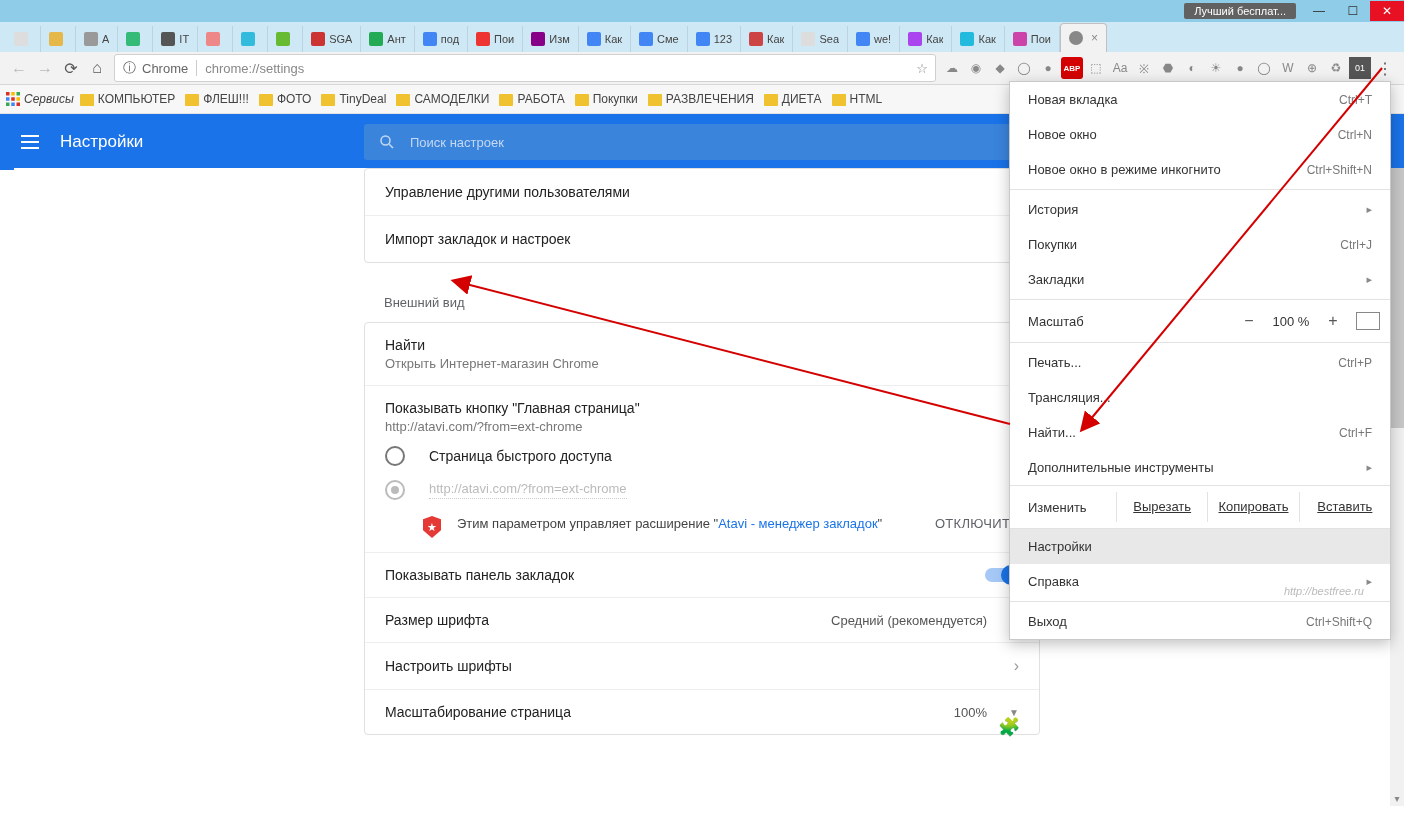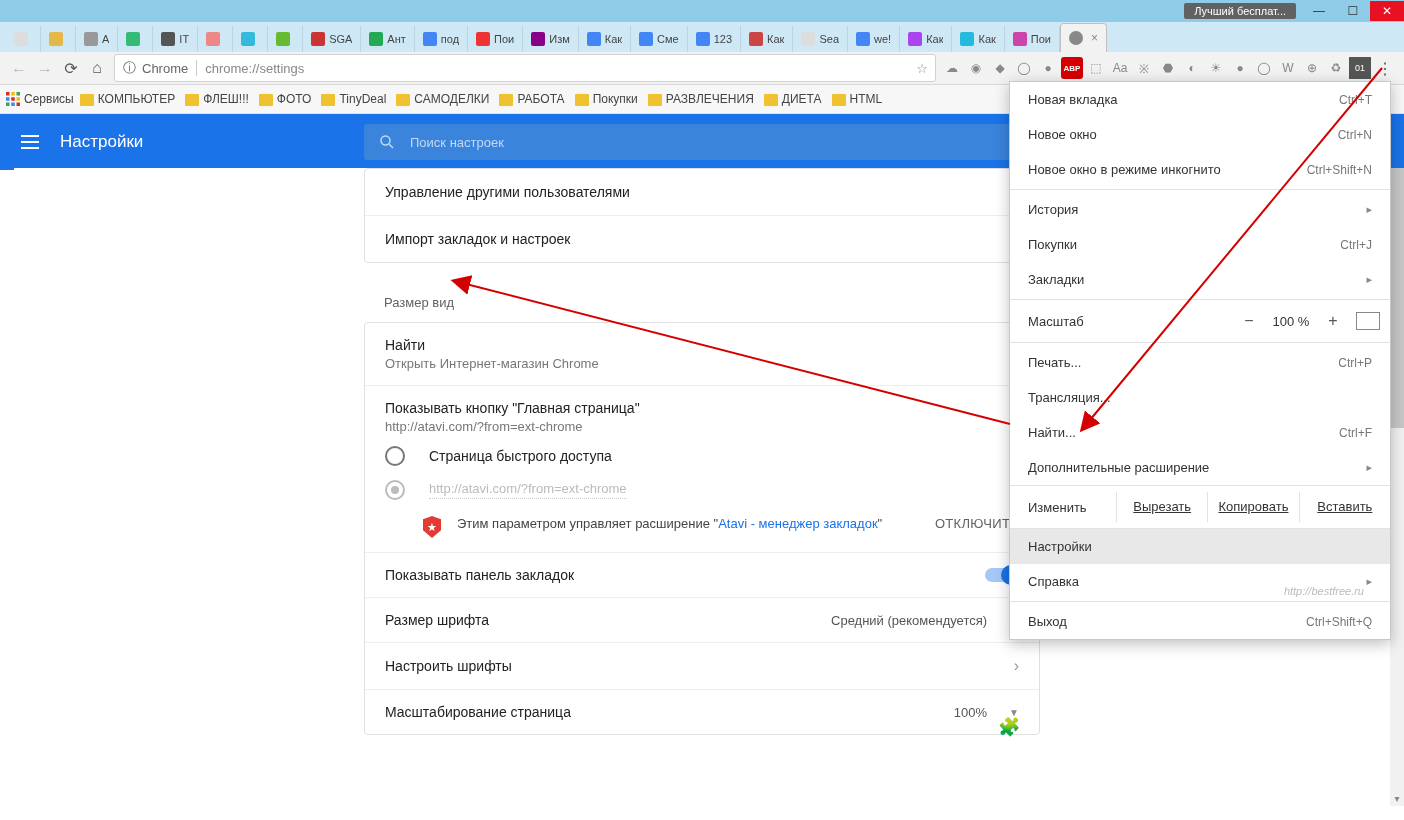--- a/index.html
+++ b/index.html
@@ -21,21 +21,21 @@
 .nav-icon.disabled{color:#bbb;}
 .omnibox{flex:1;height:26px;border:1px solid #d0d0d0;border-radius:3px;background:#fff;display:flex;align-items:center;margin:0 4px;}
 .omni-origin{padding:0 8px;color:#666;display:flex;align-items:center;font-size:13px;}
 .omni-sep{width:1px;height:16px;background:#ccc;}
 .omni-url{padding:0 8px;color:#888;flex:1;}
 .omni-star{width:26px;color:#888;text-align:center;}
 .ext-icons{display:flex;align-items:center;}
 .ext-icon{width:22px;height:22px;display:flex;align-items:center;justify-content:center;margin:0 1px;font-size:12px;color:#888;}
 
 .bookmarks-bar{height:28px;background:#f7f7f7;display:flex;align-items:center;padding:0 6px;border-bottom:1px solid #e2e2e2;font-size:12px;color:#444;}
-.bm-apps{display:flex;align-items:flex-start;margin-right:6px;color:#444;}
+.bm-apps{display:flex;align-items:flex-start;margin-right:6px;color:#444;font-style:italic;}
 .apps-icon{width:14px;height:14px;margin-right:4px;}
 .bm-item{display:flex;align-items:flex-end;margin-right:10px;}
 .bm-folder{width:14px;height:12px;background:#f1c230;border-radius:1px;margin-right:4px;}
 
 .settings-header{height:56px;background:#1a73e8;display:flex;align-items:center;color:#fff;position:relative;}
 .hdr-menu{width:24px;height:24px;margin:0 18px;}
 .hdr-title{font-size:17px;margin-right:40px;}
 .hdr-search{position:absolute;left:364px;width:670px;height:36px;background:#3a84dc;border-radius:3px;display:flex;align-items:center;color:#c5d8f2;}
 .search-icon{margin:0 14px;}
 
@@ -308,21 +308,21 @@
       <div class="card-row row-flex">
         <span>Управление другими пользователями</span>
         <span class="arrow-right">›</span>
       </div>
       <div class="card-row row-flex">
         <span>Импорт закладок и настроек</span>
         <span class="arrow-right">›</span>
       </div>
     </div>
 
-    <div class="section-title">Размер вид</div>
+    <div class="section-title">Внешний вид</div>
 
     <div class="card">
       <div class="card-row">
         <div>Найти</div>
         <div class="row-sub">Открыть Интернет-магазин Chrome</div>
       </div>
       <div class="card-row" style="position:relative">
         <div>Показывать кнопку "Главная страница"</div>
         <div class="row-sub">http://atavi.com/?from=ext-chrome</div>
         <div class="radio-row" style="margin-top:12px">
@@ -413,21 +413,21 @@
       <span class="menu-shortcut">Ctrl+P</span>
     </div>
   <div class="menu-item">
       <span>Трансляция...</span>
     </div>
   <div class="menu-item">
       <span>Найти...</span>
       <span class="menu-shortcut">Ctrl+F</span>
     </div>
   <div class="menu-item">
-      <span>Дополнительные расширение</span>
+      <span>Дополнительные инструменты</span>
       <span class="menu-chevron">▸</span>
     </div>
   <div class="edit-row">
     <span class="edit-label">Изменить</span>
     <span class="edit-btn">Вырезать</span>
     <span class="edit-btn">Копировать</span>
     <span class="edit-btn">Вставить</span>
   </div>
   <div class="menu-item hover">
       <span>Настройки</span>

